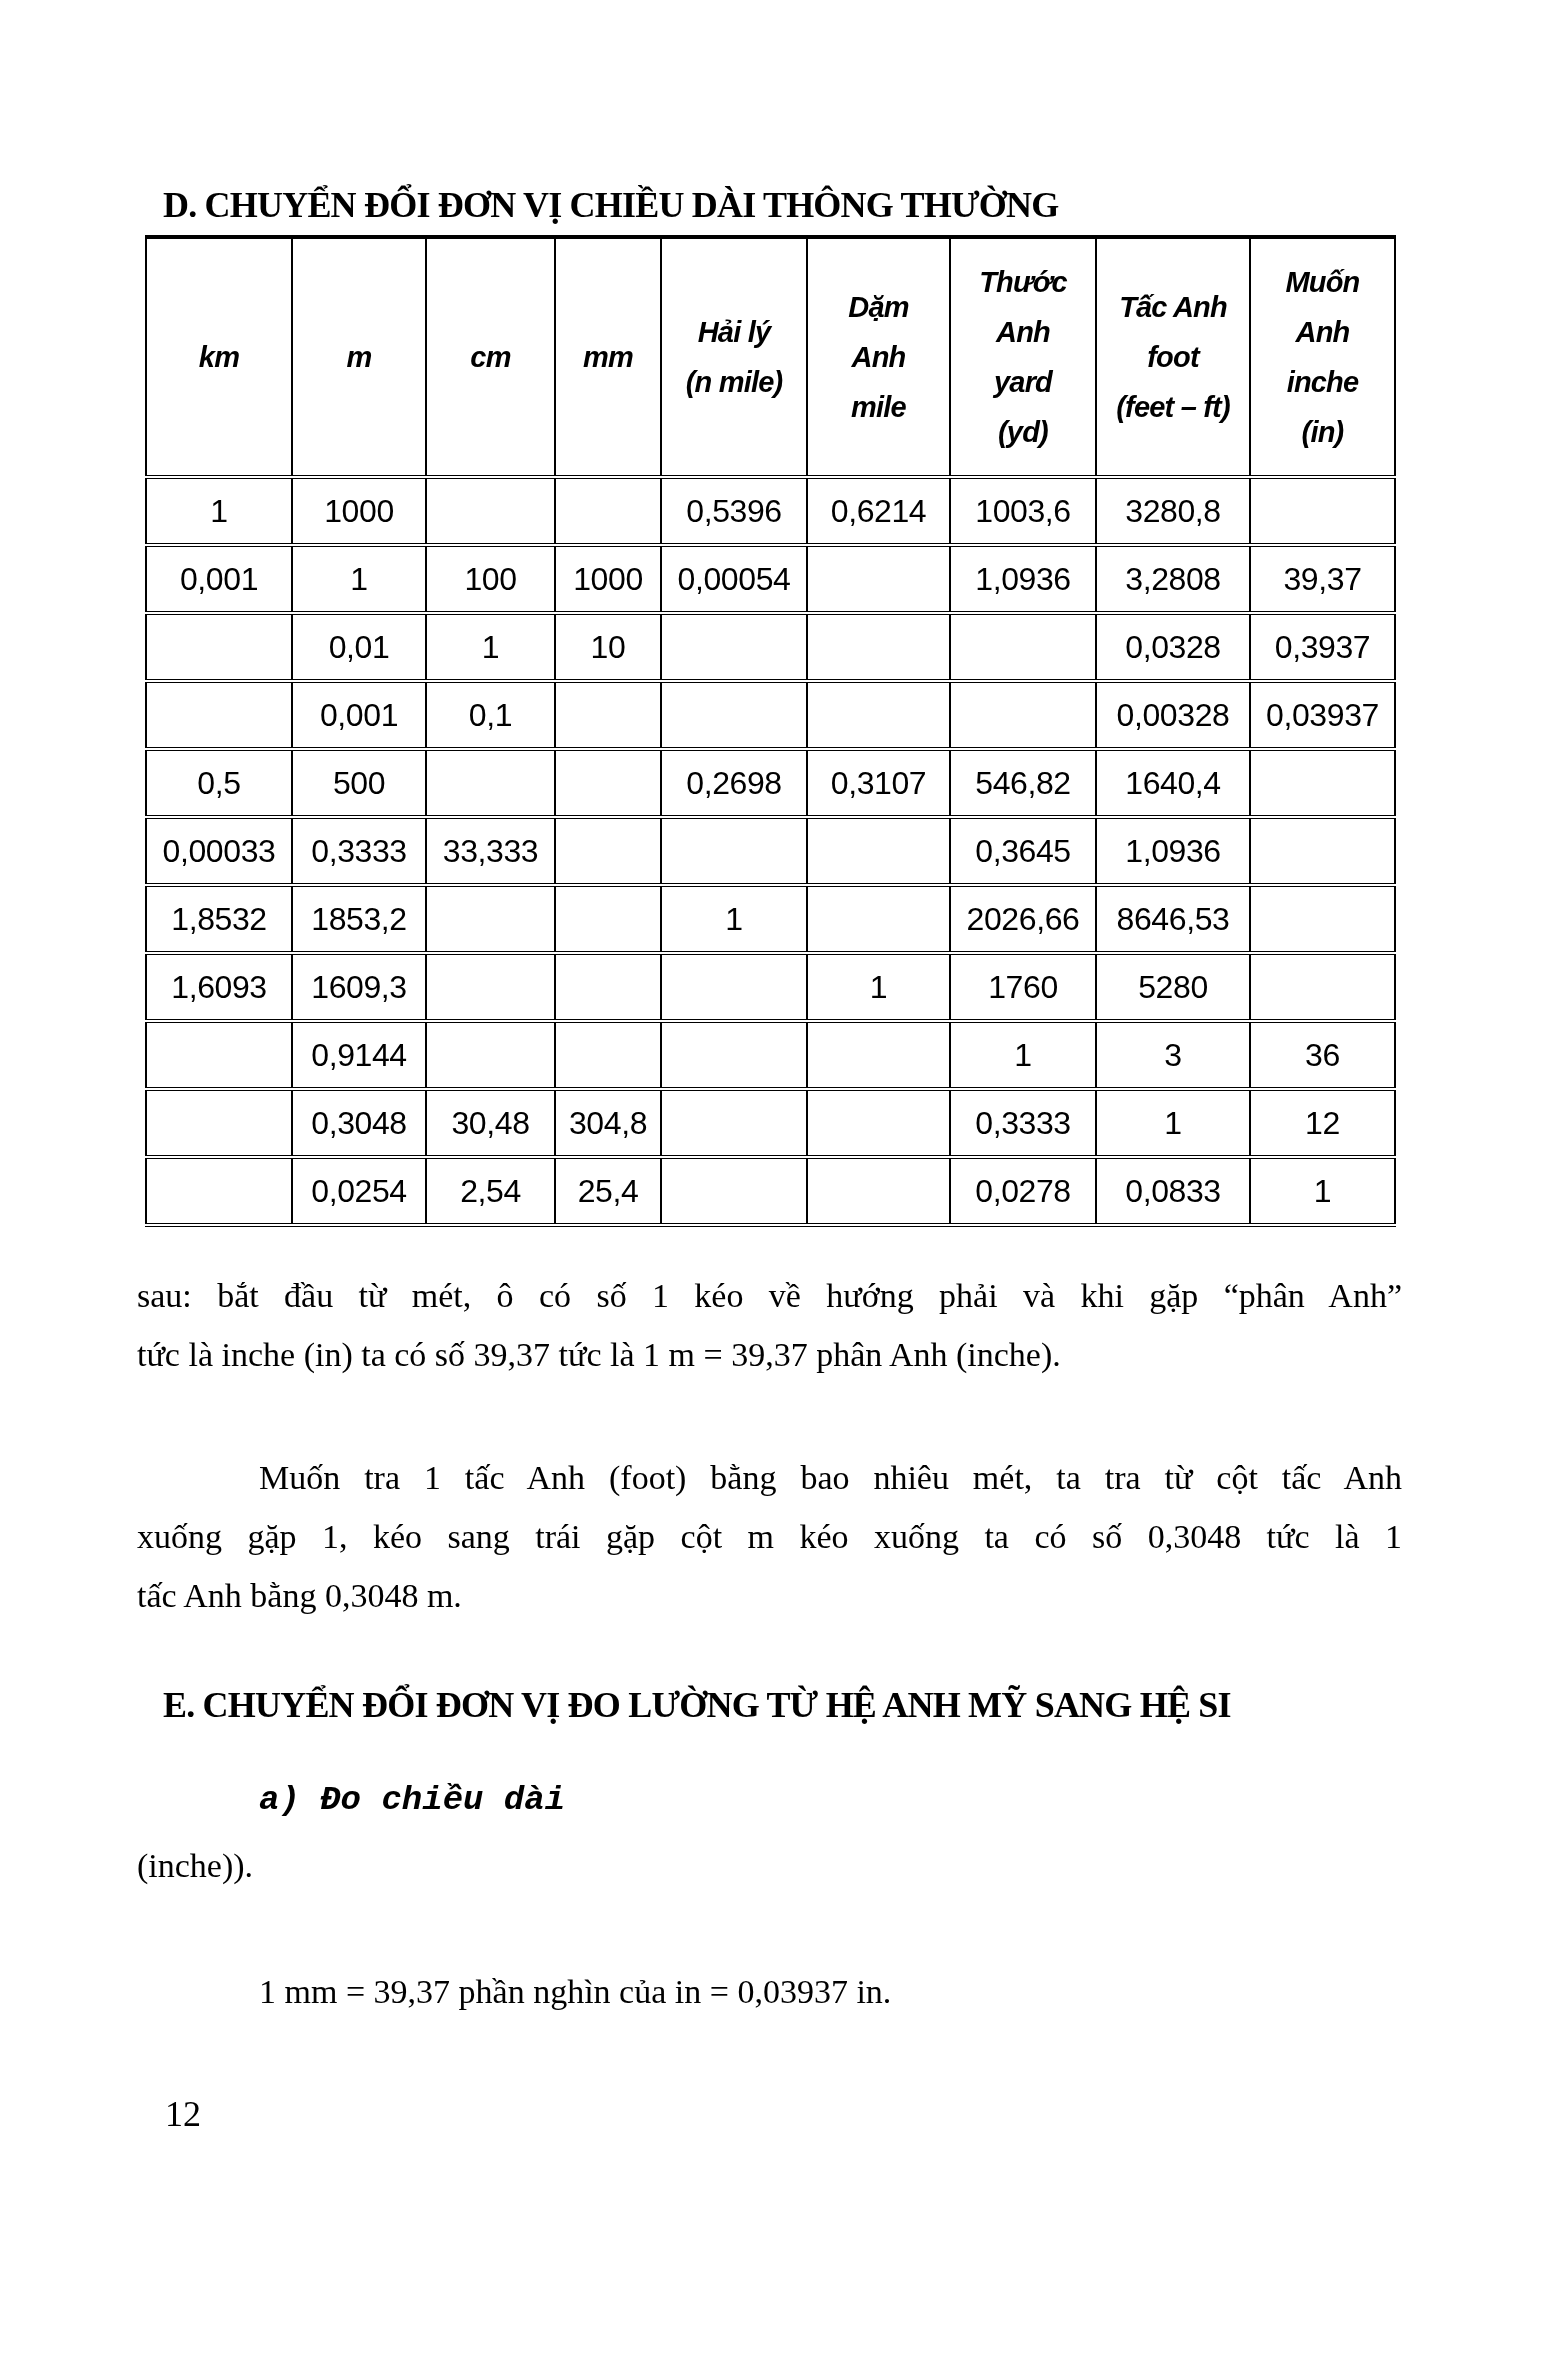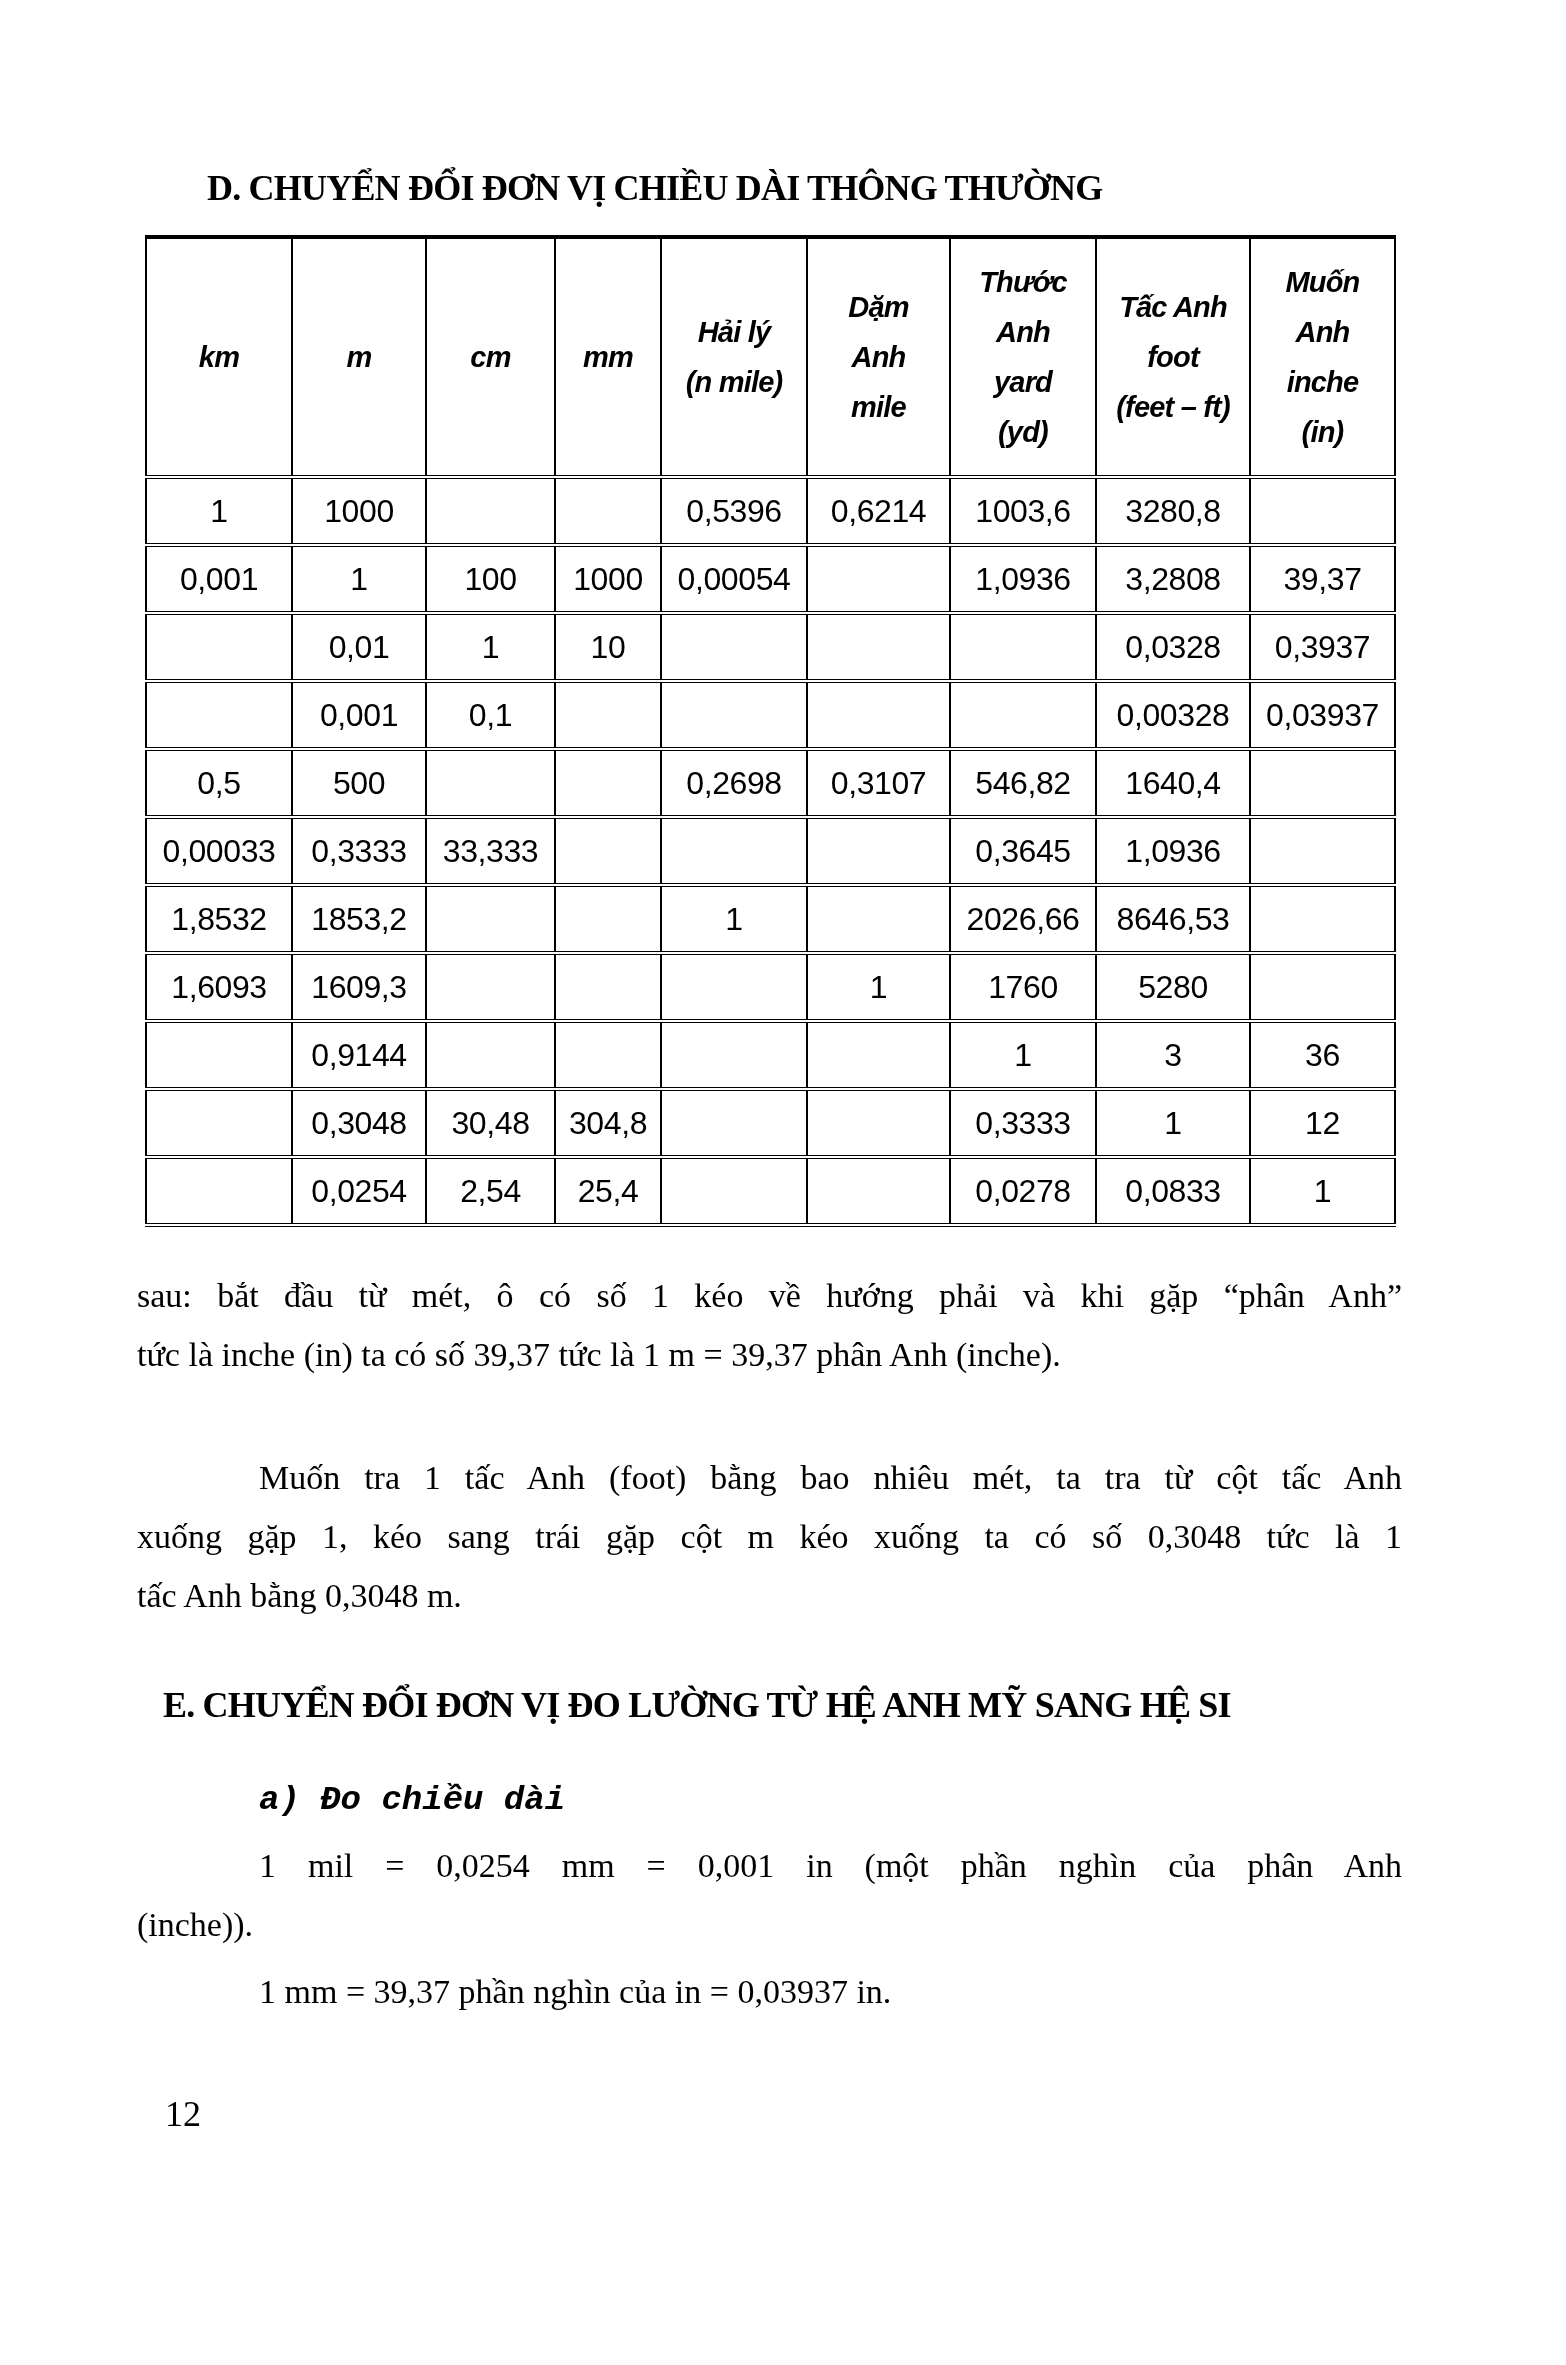--- a/index.html
+++ b/index.html
@@ -17,21 +17,21 @@
   .heading{
     position:absolute;
     left:163px;
     font-family:"Liberation Serif", serif;
     font-weight:bold;
     font-size:36px;
     line-height:47px;
     letter-spacing:-0.8px;
     white-space:nowrap;
   }
-  #heading-d{top:165px;margin-left:44px;}
+  #heading-d{top:182px;}
   #heading-e{top:1682px;}
   .sub-heading{
     position:absolute;
     left:259px;
     top:1779px;
     font-family:Liberation Mono, monospace;
     font-weight:bold;
     font-style:italic;
     font-size:34px;
     line-height:42px;
@@ -278,21 +278,20 @@
     <span class="line just indent">Muốn tra 1 tấc Anh (foot) bằng bao nhiêu mét, ta tra từ cột tấc Anh</span>
     <span class="line just">xuống gặp 1, kéo sang trái gặp cột m kéo xuống ta có số 0,3048 tức là 1</span>
     <span class="line left">tấc Anh bằng 0,3048 m.</span>
   </div>
 
   <div class="heading" id="heading-e">E. CHUYỂN ĐỔI ĐƠN VỊ ĐO LƯỜNG TỪ HỆ ANH MỸ SANG HỆ SI</div>
 
   <div class="sub-heading">a) Đo chiều dài</div>
 
   <div class="bodyblock" id="para-3">
-    <span class="line just indent">1 mil = 0,0254 mm = 0,001 in (một phần nghìn của phân Anh</span>
     <span class="line left">(inche)).</span>
   </div>
 
   <div class="bodyblock" id="para-4">
     <span class="line left indent">1 mm = 39,37 phần nghìn của in = 0,03937 in.</span>
   </div>
 
   <div class="page-number">12</div>
 
 </div>

